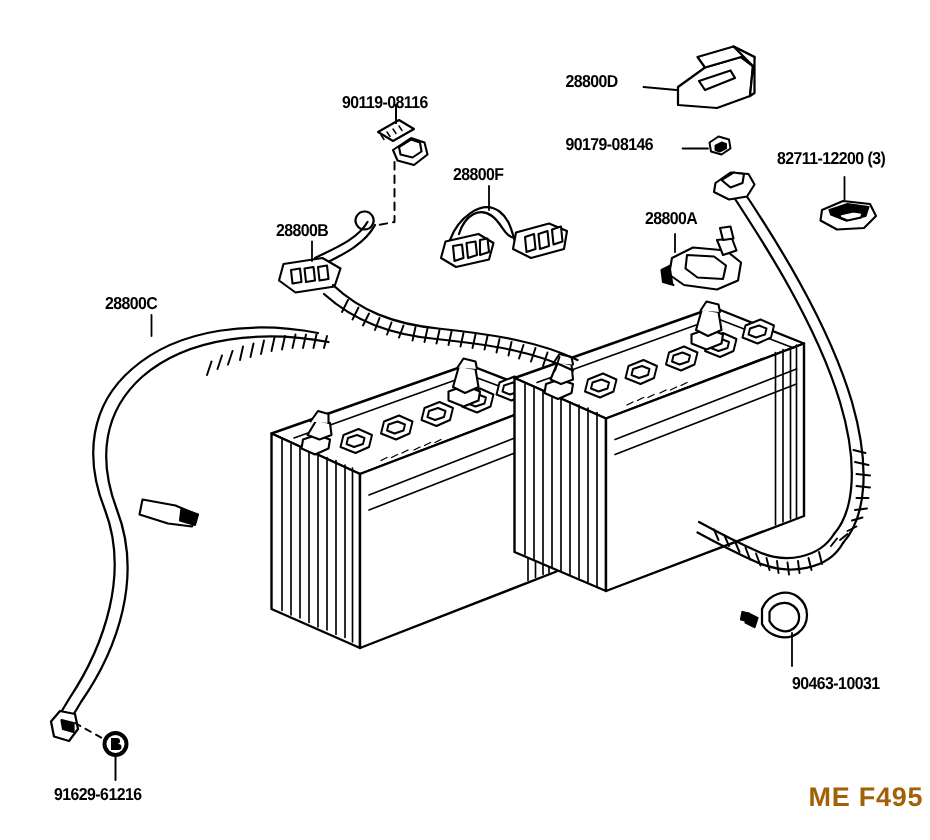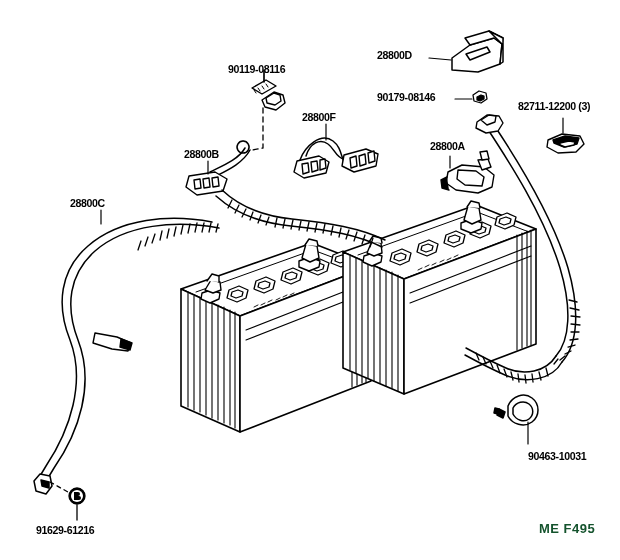--- a/index.html
+++ b/index.html
@@ -4,21 +4,21 @@
 <style>
   html,body{margin:0;padding:0;background:#ffffff;}
   body{width:620px;height:560px;overflow:hidden;
        font-family:"Liberation Sans","DejaVu Sans",sans-serif;
        -webkit-font-smoothing:none;}
   #sheet{position:relative;width:620px;height:560px;background:#fff;}
   svg{position:absolute;left:0;top:0;width:620px;height:560px;display:block;}
   .lbl{position:absolute;font-weight:bold;font-size:11.5px;color:#000;
        letter-spacing:-0.4px;white-space:nowrap;line-height:1;
        font-stretch:condensed;transform:scaleX(0.92);transform-origin:left center;}
-  .footer{position:absolute;font-weight:bold;font-size:13px;color:#14532d;
+  .footer{position:absolute;font-weight:bold;font-size:18px;color:#a16207;
           letter-spacing:0.5px;white-space:nowrap;}
 </style>
 </head>
 <body>
 
 <div id="sheet">
 
   <svg viewBox="0 0 620 560">
     <g fill="none" stroke="#000" stroke-width="1.4" stroke-linecap="round" stroke-linejoin="round">
 

